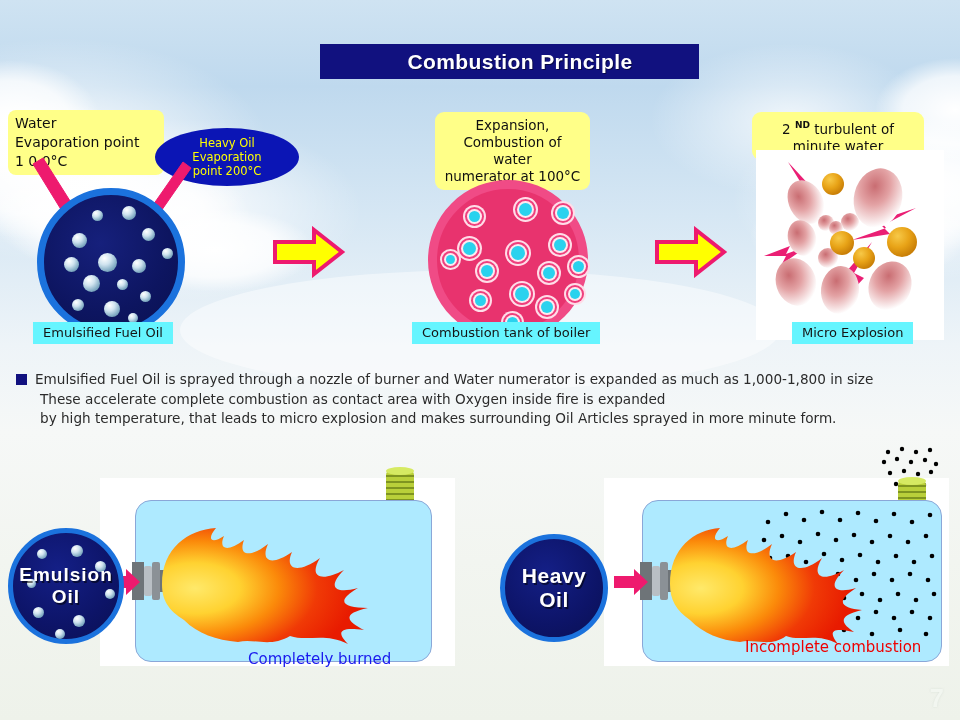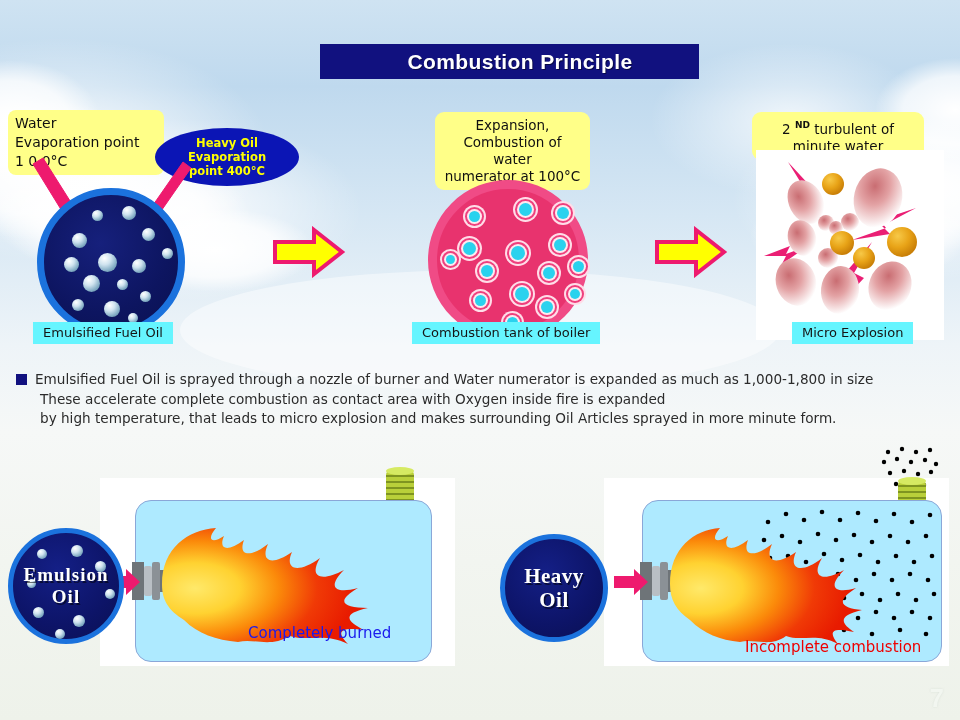--- a/index.html
+++ b/index.html
@@ -39,21 +39,21 @@
   }
   #callout-water{left:8px;top:110px;width:156px;text-align:left;line-height:19px;font-size:14px;padding:4px 7px;border-radius:8px;}
   #callout-expansion{left:435px;top:112px;width:155px;}
   #callout-turbulent{left:752px;top:112px;width:172px;}
   .sup{font-size:9px;vertical-align:super;font-weight:bold;}
 
   #callout-heavy{
     position:absolute;left:155px;top:128px;width:144px;height:58px;
     background:#0b15b5;border-radius:50%;
     display:flex;align-items:center;justify-content:center;text-align:center;
-    color:#ffff00;font-size:11.5px;line-height:14px;font-weight:bold;
+    color:#ffff00;font-size:11.5px;line-height:14px;font-weight:normal;
     font-family:"DejaVu Sans", sans-serif;
   }
 
   
   #circle-emulsified{
     position:absolute;left:37px;top:188px;width:148px;height:148px;border-radius:50%;
     background:radial-gradient(circle at 42% 36%, #16207c 0%, #0d1560 60%, #0a1050 100%);
     border:7px solid #1b72dd;box-sizing:border-box;
   }
   #circle-combustion{
@@ -104,21 +104,21 @@
     position:absolute;font-size:15px;font-family:"DejaVu Sans", sans-serif;
   }
   .oil-circle{
     position:absolute;border-radius:50%;
     background:radial-gradient(circle at 42% 34%, #141f86 0%, #0d1468 60%, #0a1053 100%);
     border:5px solid #1b72dd;box-sizing:border-box;
     display:flex;align-items:center;justify-content:center;
   }
   .oil-circle .lbl{
     position:relative;z-index:4;color:#ffffff;font-weight:bold;text-align:center;
-    font-family:Liberation Serif, serif;
+    font-family:Liberation Sans, sans-serif;
     text-shadow:1.5px 1.5px 0 rgba(0,0,0,.55);
   }
 
   #page-number{
     position:absolute;right:16px;bottom:6px;color:#f2f6f0;font-size:26px;
     font-weight:bold;font-family:"Liberation Sans", sans-serif;
     text-shadow:0 0 2px rgba(200,210,200,.6);
   }
 </style>
 </head>
@@ -151,21 +151,21 @@
   <div class="callout" id="callout-water">
     <div>Water</div>
     <div>Evaporation point</div>
     <div>1 0 0°C</div>
   </div>
 
   <div id="callout-heavy">
     <div>
       <div>Heavy  Oil</div>
       <div>Evaporation</div>
-      <div>point 400°C</div>
+      <div>point 200°C</div>
     </div>
   </div>
 
   <div class="callout" id="callout-expansion">
     <div>Expansion,</div>
     <div>Combustion of water</div>
     <div>numerator at 100°C</div>
   </div>
 
   <div class="callout" id="callout-turbulent">
@@ -328,21 +328,21 @@
     <span class="wbub" style="left:92px;top:56px;width:10px;height:10px;"></span>
     <span class="wbub" style="left:20px;top:74px;width:11px;height:11px;"></span>
     <span class="wbub" style="left:60px;top:82px;width:12px;height:12px;"></span>
     <span class="wbub" style="left:42px;top:96px;width:10px;height:10px;"></span>
     <span class="lbl" style="font-size:19px;line-height:22px;letter-spacing:1px;">
       <span>Emulsion</span><br>
       <span>Oil</span>
     </span>
   </div>
 
-  <div class="tank-cap" style="left:248px;top:624px;color:#1a1aee;">Completely burned</div>
+  <div class="tank-cap" style="left:248px;top:650px;color:#1a1aee;">Completely burned</div>
 
   <div class="panel-white" style="left:604px;top:478px;width:345px;height:188px;"></div>
 
   <svg style="position:absolute;left:878px;top:446px;width:62px;height:46px;" viewBox="0 0 62 46">
     <g fill="#000">
       <circle cx="10" cy="6" r="2.2"></circle>
         <circle cx="24" cy="3" r="2.2"></circle>
         <circle cx="38" cy="6" r="2.2"></circle>
         <circle cx="52" cy="4" r="2.2"></circle>
       <circle cx="6" cy="16" r="2.2"></circle>

